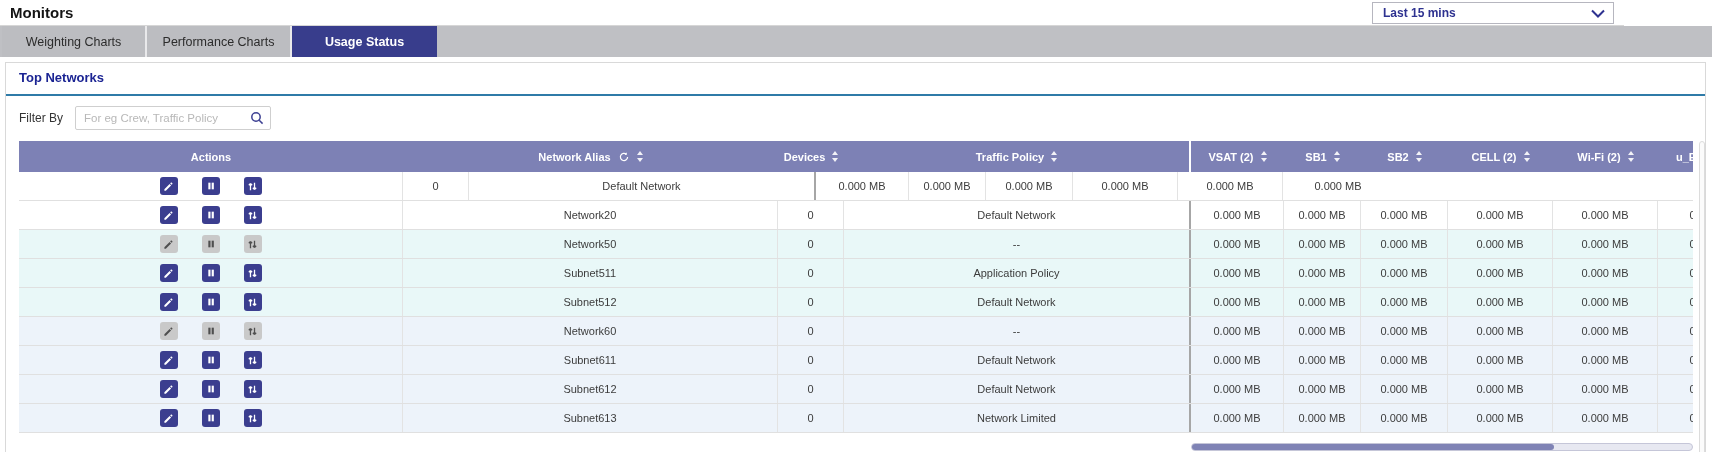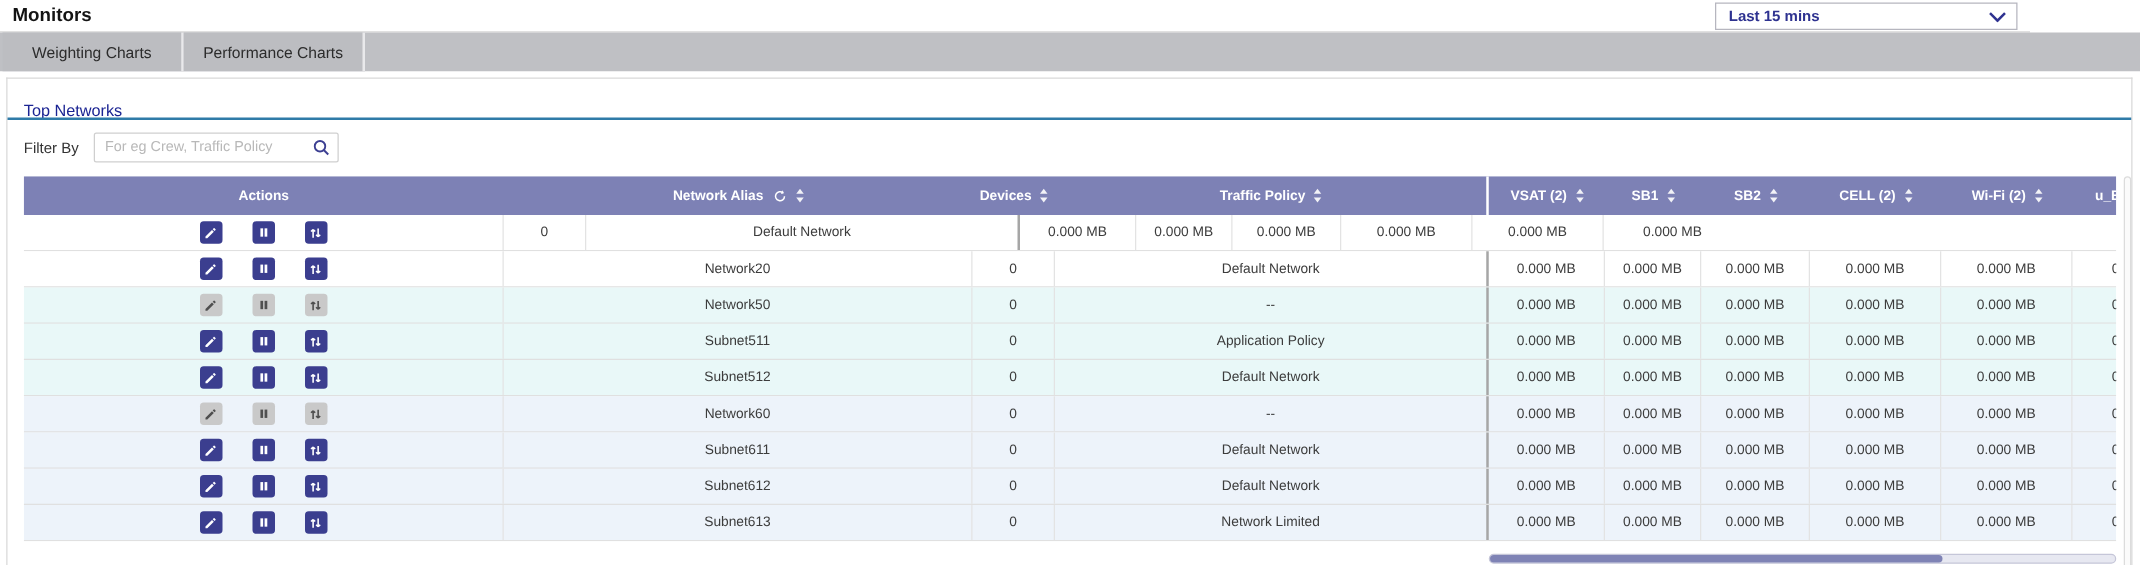--- a/index.html
+++ b/index.html
@@ -22,22 +22,22 @@
   .tabbar { position:absolute; left:0; top:26px; width:1712px; height:31px;
             background:#bfc0c4; display:flex; padding-left:2px; }
   .tab { width:145px; height:31px; display:flex; align-items:center; justify-content:center;
          font-size:12.5px; color:#2c2c2c; background:#bcbdc1; border-right:2px solid #e9e9eb;
          cursor:pointer; }
   .tab.active { background:#383d8c; color:#fff; font-weight:bold; border-right:none; }
 
   
   .panel { position:absolute; left:5px; right:6px; top:62px; bottom:0;
            background:#fff; border:1px solid #d9d9d9; border-bottom:none; }
-  .panel-heading { position:absolute; left:13px; top:18px; font-size:13px;
-                   font-weight:normal; color:#1b2493; }
+  .panel-heading { position:absolute; left:13px; top:7px; font-size:13px;
+                   font-weight:bold; color:#1b2493; }
   .panel-divider { position:absolute; left:0; right:0; top:31px; height:2px; background:#2f7ba8; }
 
   .filter-row { position:absolute; left:13px; top:43px; height:24px; display:flex; align-items:center; }
   .filter-label { font-size:12px; color:#333; margin-right:12px; }
   .filter-input-wrap { position:relative; }
   .filter-input { width:196px; height:24px; border:1px solid #cfcfcf; border-radius:2px;
                   font-size:11.5px; padding:0 28px 0 8px; color:#444; outline:none;
                   font-family:"Liberation Sans", sans-serif; }
   .filter-input::placeholder { color:#b8b8b8; }
   .search-icon { position:absolute; right:7px; top:5px; }
@@ -90,20 +90,21 @@
     <span class="tlabel">Last 15 mins</span>
     <svg width="14" height="9" viewBox="0 0 14 9">
       <polyline points="1,1.5 7,7.5 13,1.5" fill="none" stroke="#2e3290" stroke-width="2"></polyline>
     </svg>
   </div>
 </div>
 
 <div class="tabbar" id="tabbar">
     <div class="tab">Weighting Charts</div>
     <div class="tab">Performance Charts</div>
+    <div class="tab active">Usage Status</div>
   </div>
 
 <div class="panel">
   <div class="panel-heading">Top Networks</div>
   <div class="panel-divider"></div>
 
   <div class="filter-row">
     <span class="filter-label">Filter By</span>
     <span class="filter-input-wrap">
       <input class="filter-input" type="text" placeholder="For eg Crew, Traffic Policy" style="">

